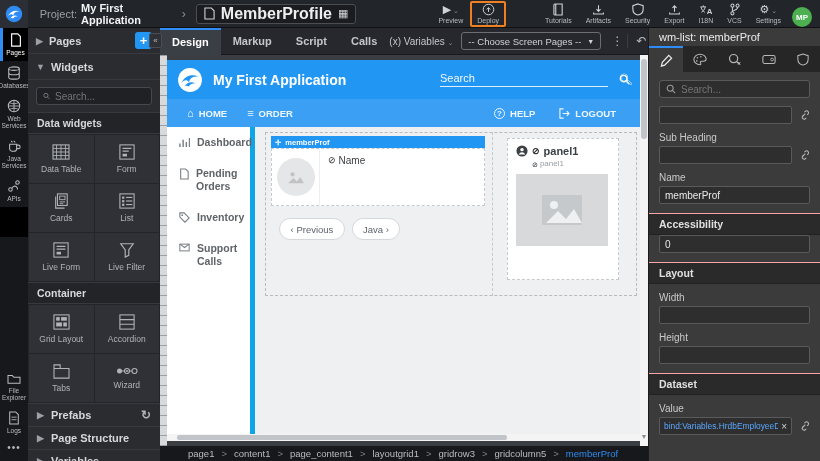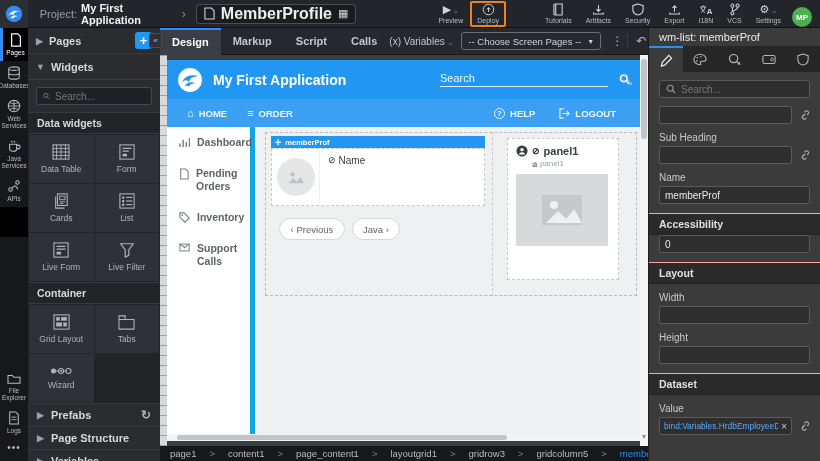--- a/index.html
+++ b/index.html
@@ -86,21 +86,21 @@
   .pnl-sub{margin:2px 0 4px 16px;color:#9aa0a6;font-size:8px;display:flex;gap:2px}
   .pnl-img{width:92px;height:72px;background:#d7d9db;display:flex;align-items:center;justify-content:center}
   .pnl-foot{border-top:1px solid #eceef0;margin-top:6px;padding-top:6px;color:#9aa0a6;font-size:9.5px}
   .vscroll{position:absolute;left:480px;top:0;width:8px;height:391px;background:#f4f4f5}
   .vthumb{position:absolute;left:481px;top:4px;width:6px;height:80px;background:#c1c4c8;border-radius:3px}
   .varrow{position:absolute;left:480px;top:378px;width:8px;height:10px;color:#8a8f94;font-size:7px;text-align:center}
   .hscroll{position:absolute;left:7px;top:384px;width:473px;height:7px;background:#f4f4f5}
   .hthumb{position:absolute;left:10px;top:385px;width:330px;height:5px;background:#c1c4c8;border-radius:2px}
 
   
-  .bcrumb{left:160px;top:446px;width:488px;height:15px;background:#17181b;display:flex;align-items:center;padding-left:10px;gap:13px;font-size:9.5px;color:#b9bcc0}
+  .bcrumb{left:160px;top:446px;width:488px;height:15px;background:#17181b;display:flex;align-items:center;padding-left:28px;gap:7px;font-size:9.5px;color:#b9bcc0}
   .bc-sep{color:#7a7f85}
   .bc-item{cursor:pointer}
   .bc-item.last{color:#2f8cf4}
 
   
   .insp{left:648px;top:28px;width:172px;height:433px;background:#3b3b3b;border-left:1px solid #1c1c1c;overflow:hidden}
   .insp-title{height:18px;display:flex;align-items:center;padding:0 10px;color:#ececec;font-size:11px;background:#3b3b3b}
   .insp-tabs{height:26px;background:#262626;display:flex}
   .itab{flex:1;display:flex;align-items:center;justify-content:center;color:#b8b8b8;cursor:pointer}
   .itab.active{background:#3b3b3b;border-top:2px solid #2f8cf4;color:#eee}
@@ -360,20 +360,27 @@
         <svg width="17" height="16" viewBox="0 0 19 18">
             <rect x="1" y="1" width="17" height="16" fill="none" stroke="currentColor" stroke-width="1.2"></rect>
             <rect x="3.5" y="3.5" width="4" height="4" fill="currentColor"></rect>
             <rect x="9" y="3.5" width="6.5" height="4" fill="currentColor"></rect>
             <rect x="3.5" y="9.5" width="6.5" height="4.5" fill="currentColor"></rect>
             <rect x="11.5" y="9.5" width="4" height="4.5" fill="currentColor"></rect>
           </svg>
         <span>Grid Layout</span>
       </div>
       <div class="tile">
+        <svg width="16" height="16" viewBox="0 0 18 18">
+            <rect x="1" y="1" width="16" height="16" fill="none" stroke="currentColor" stroke-width="1.2"></rect>
+            <path d="M1 6.3h16M1 11.6h16" stroke="currentColor" stroke-width="1.2"></path>
+          </svg>
+        <span>Accordion</span>
+      </div>
+      <div class="tile">
         <svg width="17" height="15" viewBox="0 0 19 17">
             <path d="M1 5h17v11H1zM1 5V1h7v4" fill="none" stroke="currentColor" stroke-width="1.2"></path>
           </svg>
         <span>Tabs</span>
       </div>
       <div class="tile">
         <svg width="22" height="10" viewBox="0 0 26 12">
             <circle cx="4" cy="6" r="3" fill="currentColor"></circle>
             <path d="M7 6h4m4 0h4" stroke="currentColor" stroke-width="1.2"></path>
             <circle cx="13" cy="6" r="3" fill="none" stroke="currentColor" stroke-width="1.3"></circle>

